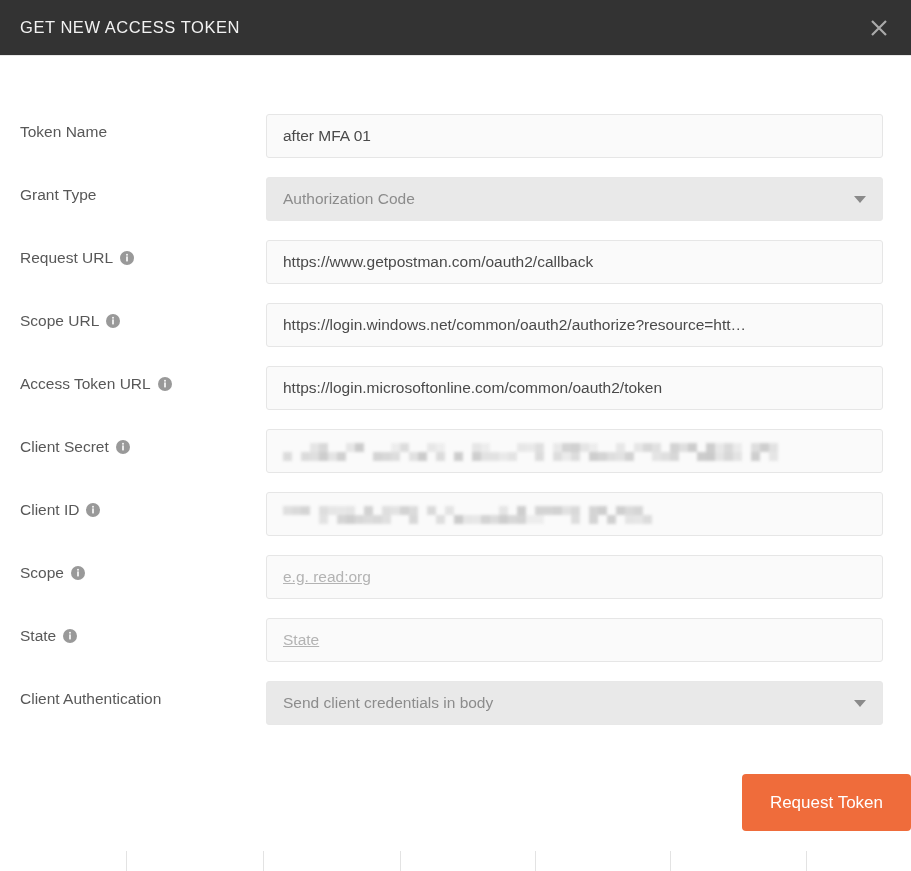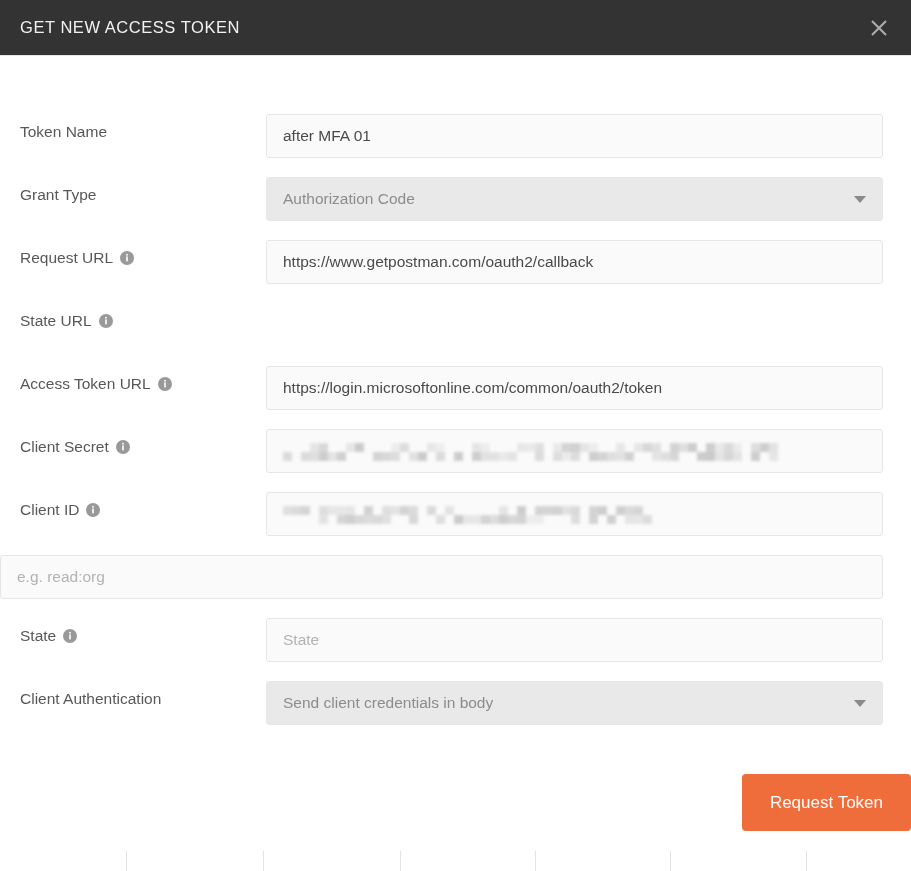--- a/index.html
+++ b/index.html
@@ -100,20 +100,21 @@
     align-items: center;
     padding: 0 16px;
     font-size: 15.5px;
     color: #4a4a4a;
     white-space: nowrap;
     overflow: hidden;
     cursor: text;
   }
   .input-box.placeholder-only {
     color: #b3b3b3;
+    text-decoration: underline;
   }
   .select-box {
     width: 100%;
     height: 44px;
     border: 1px solid #e8e8e8;
     border-radius: 3px;
     background: #e9e9e9;
     display: flex;
     align-items: center;
     justify-content: space-between;
@@ -225,28 +226,31 @@
                 <rect x="6.2" y="2.9" width="1.6" height="1.7" fill="#ffffff"></rect>
               </svg>
             </span>
           </div>
           <div class="field-cell">
             <div class="input-box" placeholder="">https://www.getpostman.com/oauth2/callback</div>
           </div>
         </div>
         <div class="row">
           <div class="label-cell">
-            <span class="label-text">State URL</span>
-            <span class="info-icon">
-              <svg width="14" height="14" viewBox="0 0 14 14" aria-hidden="true">
-                <circle cx="7" cy="7" r="7" fill="#999999"></circle>
-                <rect x="6.2" y="5.4" width="1.6" height="5.0" fill="#ffffff"></rect>
-                <rect x="6.2" y="2.9" width="1.6" height="1.7" fill="#ffffff"></rect>
-              </svg>
-            </span>
+            <span class="label-text">Scope URL</span>
+            <span class="info-icon">
+              <svg width="14" height="14" viewBox="0 0 14 14" aria-hidden="true">
+                <circle cx="7" cy="7" r="7" fill="#999999"></circle>
+                <rect x="6.2" y="5.4" width="1.6" height="5.0" fill="#ffffff"></rect>
+                <rect x="6.2" y="2.9" width="1.6" height="1.7" fill="#ffffff"></rect>
+              </svg>
+            </span>
+          </div>
+          <div class="field-cell">
+            <div class="input-box" placeholder="">https://login.windows.net/common/oauth2/authorize?resource=htt…</div>
           </div>
         </div>
         <div class="row">
           <div class="label-cell">
             <span class="label-text">Access Token URL</span>
             <span class="info-icon">
               <svg width="14" height="14" viewBox="0 0 14 14" aria-hidden="true">
                 <circle cx="7" cy="7" r="7" fill="#999999"></circle>
                 <rect x="6.2" y="5.4" width="1.6" height="5.0" fill="#ffffff"></rect>
                 <rect x="6.2" y="2.9" width="1.6" height="1.7" fill="#ffffff"></rect>
@@ -407,20 +411,30 @@
                 <span style="position:absolute;left:306px;top:9px;width:9px;height:9px;background:rgb(210,210,210);"></span>
                 <span style="position:absolute;left:324px;top:9px;width:9px;height:9px;background:rgb(206,206,206);"></span>
                 <span style="position:absolute;left:342px;top:9px;width:9px;height:9px;background:rgb(227,227,227);"></span>
                 <span style="position:absolute;left:351px;top:9px;width:9px;height:9px;background:rgb(229,229,229);"></span>
                 <span style="position:absolute;left:360px;top:9px;width:9px;height:9px;background:rgb(219,219,219);"></span>
               </span>
             </div>
           </div>
         </div>
         <div class="row">
+          <div class="label-cell">
+            <span class="label-text">Scope</span>
+            <span class="info-icon">
+              <svg width="14" height="14" viewBox="0 0 14 14" aria-hidden="true">
+                <circle cx="7" cy="7" r="7" fill="#999999"></circle>
+                <rect x="6.2" y="5.4" width="1.6" height="5.0" fill="#ffffff"></rect>
+                <rect x="6.2" y="2.9" width="1.6" height="1.7" fill="#ffffff"></rect>
+              </svg>
+            </span>
+          </div>
           <div class="field-cell">
             <div class="input-box placeholder-only" placeholder="e.g. read:org">e.g. read:org</div>
           </div>
         </div>
         <div class="row">
           <div class="label-cell">
             <span class="label-text">State</span>
             <span class="info-icon">
               <svg width="14" height="14" viewBox="0 0 14 14" aria-hidden="true">
                 <circle cx="7" cy="7" r="7" fill="#999999"></circle>

